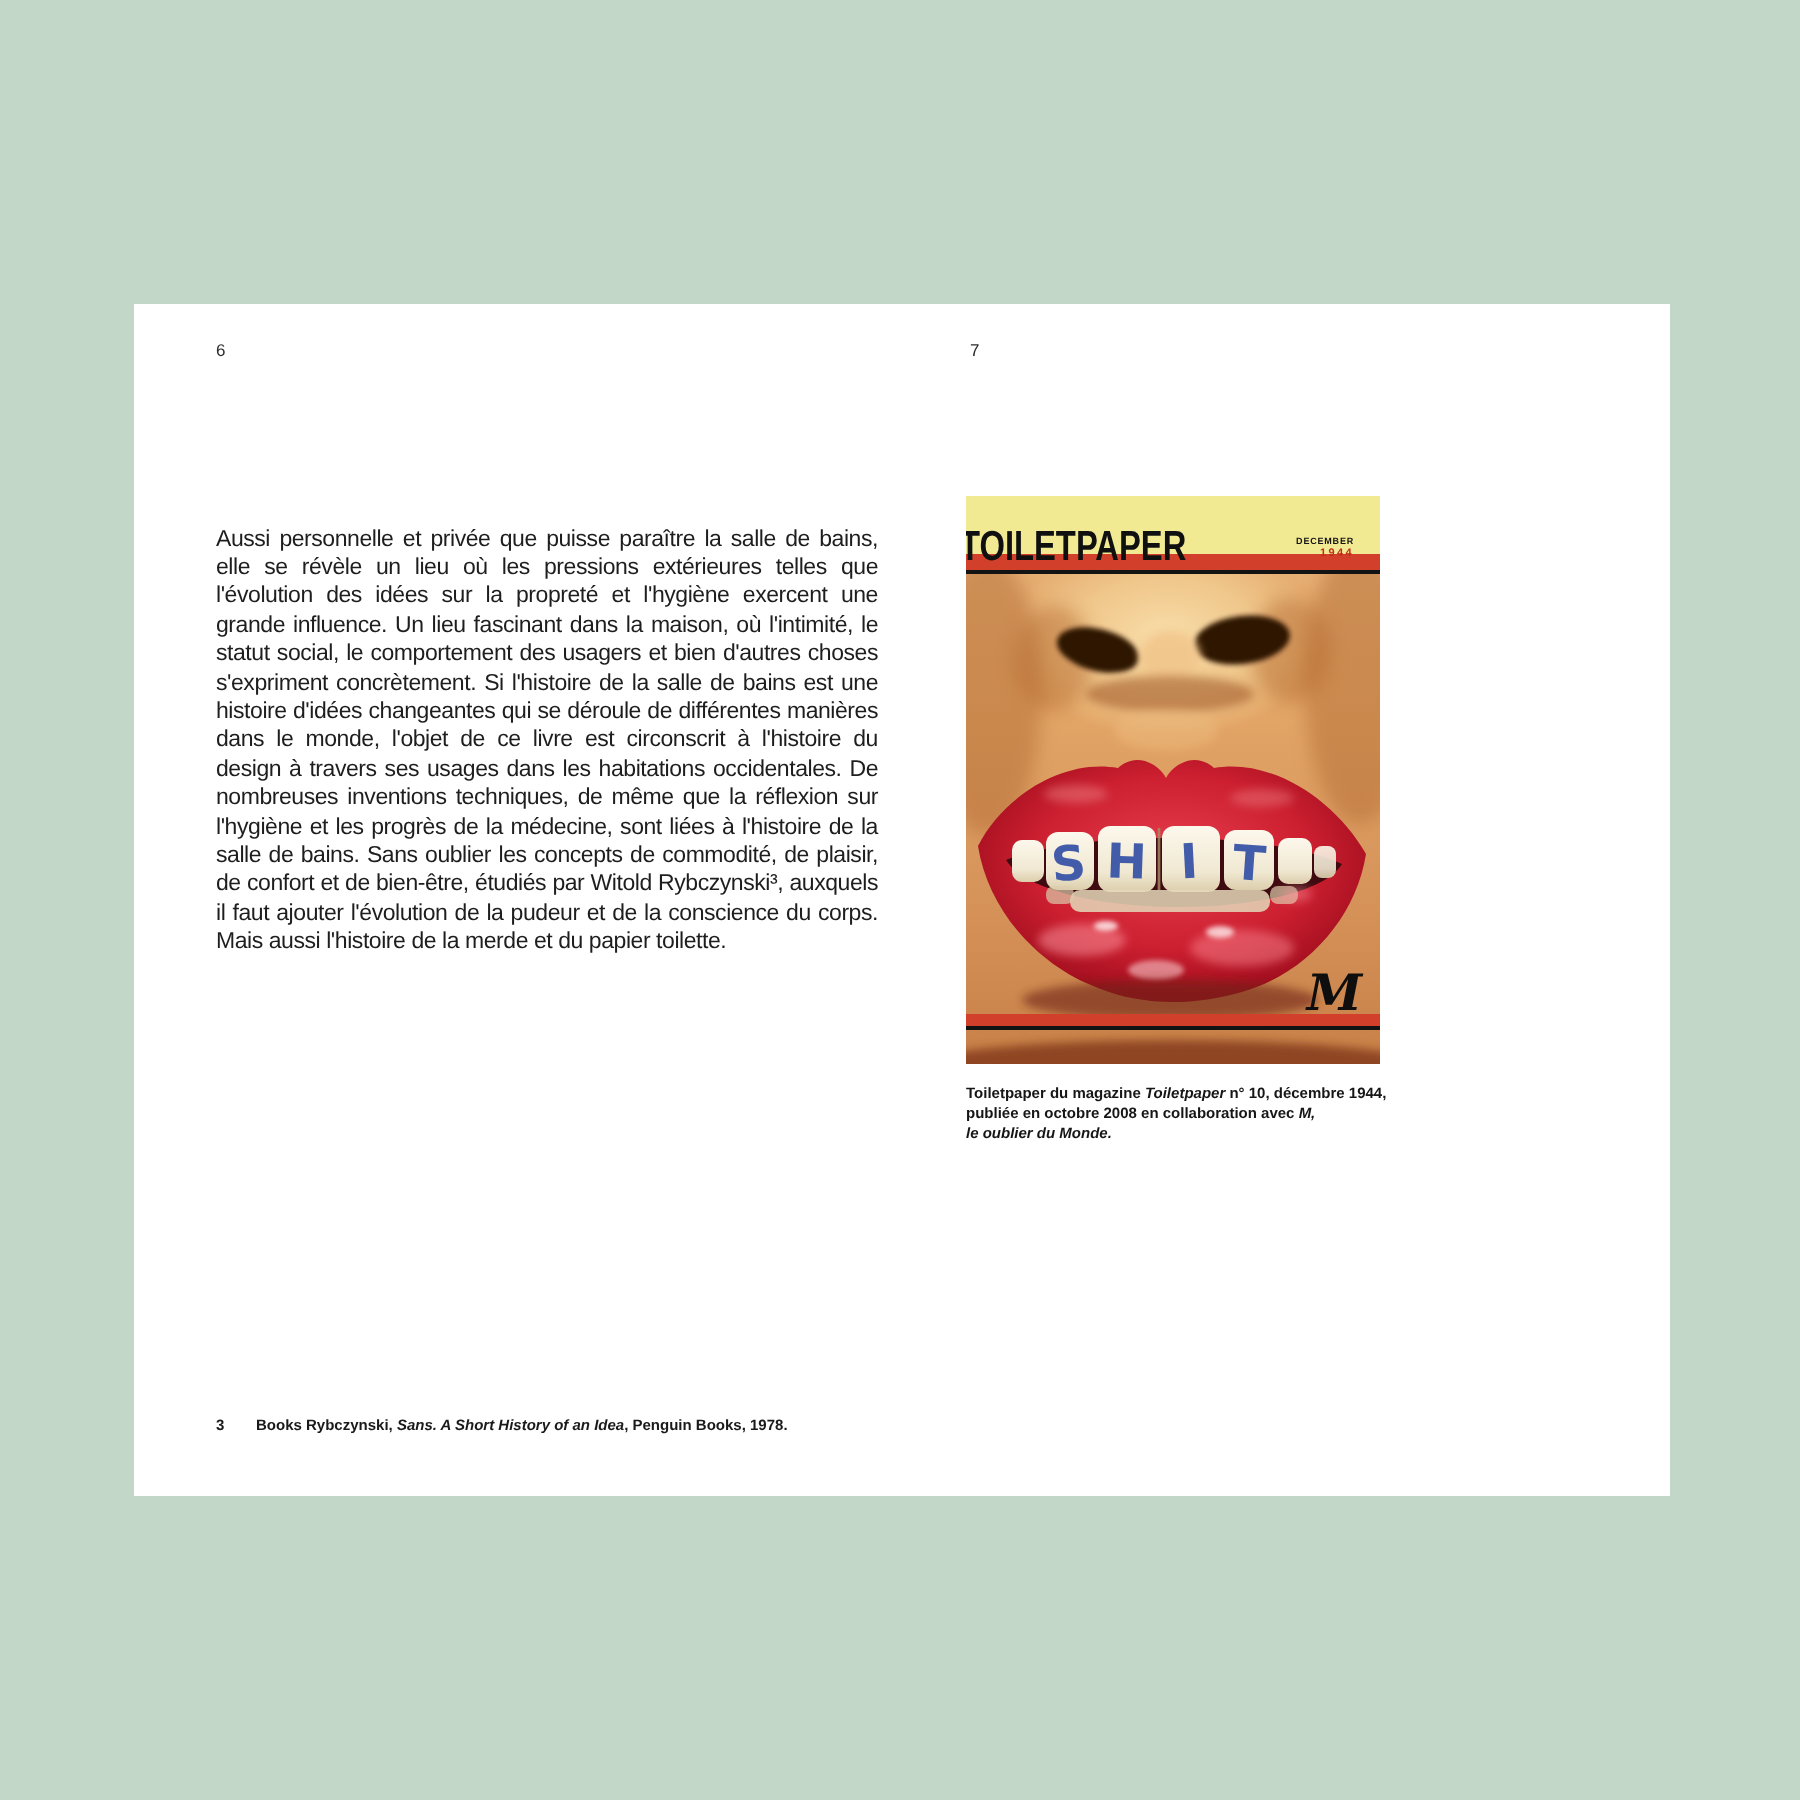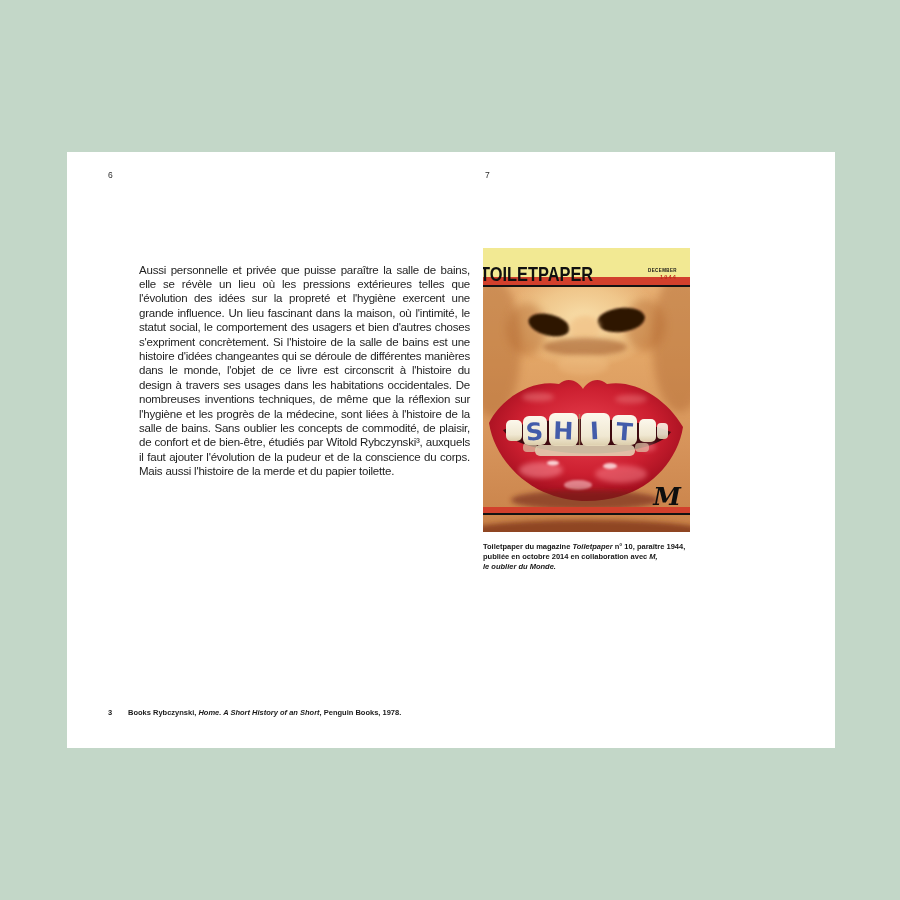--- a/index.html
+++ b/index.html
@@ -16,21 +16,21 @@
   .page-left{left:0;width:384px;}
   .page-right{left:384px;width:384px;}
   .pagenum{
     position:absolute;font-size:8.5px;color:#2b2b2b;letter-spacing:.2px;
   }
   .pagenum-6{left:41px;top:18px;}
   .pagenum-7{left:418px;top:18px;}
   .body-text{
     position:absolute;left:41px;top:99px;width:331px;
     font-size:11.5px;line-height:14.4px;letter-spacing:-.22px;
-    color:#1e1e1e;text-align:justify;margin-left:31px;
+    color:#1e1e1e;text-align:justify;
   }
   .footnote{
     position:absolute;left:41px;top:556px;width:340px;
     font-size:7.5px;font-weight:bold;color:#1a1a1a;display:flex;
   }
   .footnote .fn-num{width:20px;flex:0 0 20px;}
   .footnote .it{font-style:italic;}
 
   
   .cover{
@@ -73,21 +73,21 @@
 
 <div class="spread">
 
   <div class="page page-left"></div>
   <div class="pagenum pagenum-6">6</div>
 
   <p class="body-text">Aussi personnelle et privée que puisse paraître la salle de bains, elle se révèle un lieu où les pressions extérieures telles que l'évolution des idées sur la propreté et l'hygiène exercent une grande influence. Un lieu fascinant dans la maison, où l'intimité, le statut social, le comportement des usagers et bien d'autres choses s'expriment concrètement. Si l'histoire de la salle de bains est une histoire d'idées changeantes qui se déroule de différentes manières dans le monde, l'objet de ce livre est circonscrit à l'histoire du design à travers ses usages dans les habitations occidentales. De nombreuses inventions techniques, de même que la réflexion sur l'hygiène et les progrès de la médecine, sont liées à l'histoire de la salle de bains. Sans oublier les concepts de commodité, de plaisir, de confort et de bien-être, étudiés par Witold Rybczynski³, auxquels il faut ajouter l'évolution de la pudeur et de la conscience du corps. Mais aussi l'histoire de la merde et du papier toilette.</p>
 
   <div class="footnote">
     <span class="fn-num">3</span>
-    <span><span>Books Rybczynski, </span><span class="it">Home. A Short History of an Short</span><span>, Penguin Books, 1978.</span></span>
+    <span><span>Books Rybczynski, </span><span class="it">Sans. A Short History of an Idea</span><span>, Penguin Books, 1978.</span></span>
   </div>
 
   <div class="page page-right"></div>
   <div class="pagenum pagenum-7">7</div>
 
   <div class="cover">
     <div class="masthead">TOILETPAPER</div>
     <div class="issue-month">DECEMBER</div>
     <div class="issue-year">1944</div>
     <div class="stripe-top"></div>
@@ -177,18 +177,18 @@
         <ellipse cx="103" cy="247" rx="130" ry="14" fill="#7c3317" opacity="0.75" filter="url(#b2)"></ellipse>
       </svg>
     </div>
 
     <div class="m-logo">M</div>
     <div class="stripe-bottom"></div>
     <div class="rule-bottom"></div>
   </div>
 
   <div class="caption">
-    <div><span>Toiletpaper du magazine </span><span class="it">Toiletpaper</span><span> n° 10, paraître 1944,</span></div>
-    <div><span>publiée en octobre 2014 en collaboration avec </span><span class="it">M,</span></div>
+    <div><span>Toiletpaper du magazine </span><span class="it">Toiletpaper</span><span> n° 10, décembre 1944,</span></div>
+    <div><span>publiée en octobre 2008 en collaboration avec </span><span class="it">M,</span></div>
     <div><span class="it">le oublier du Monde.</span></div>
   </div>
 
 </div>
 
 </body></html>

